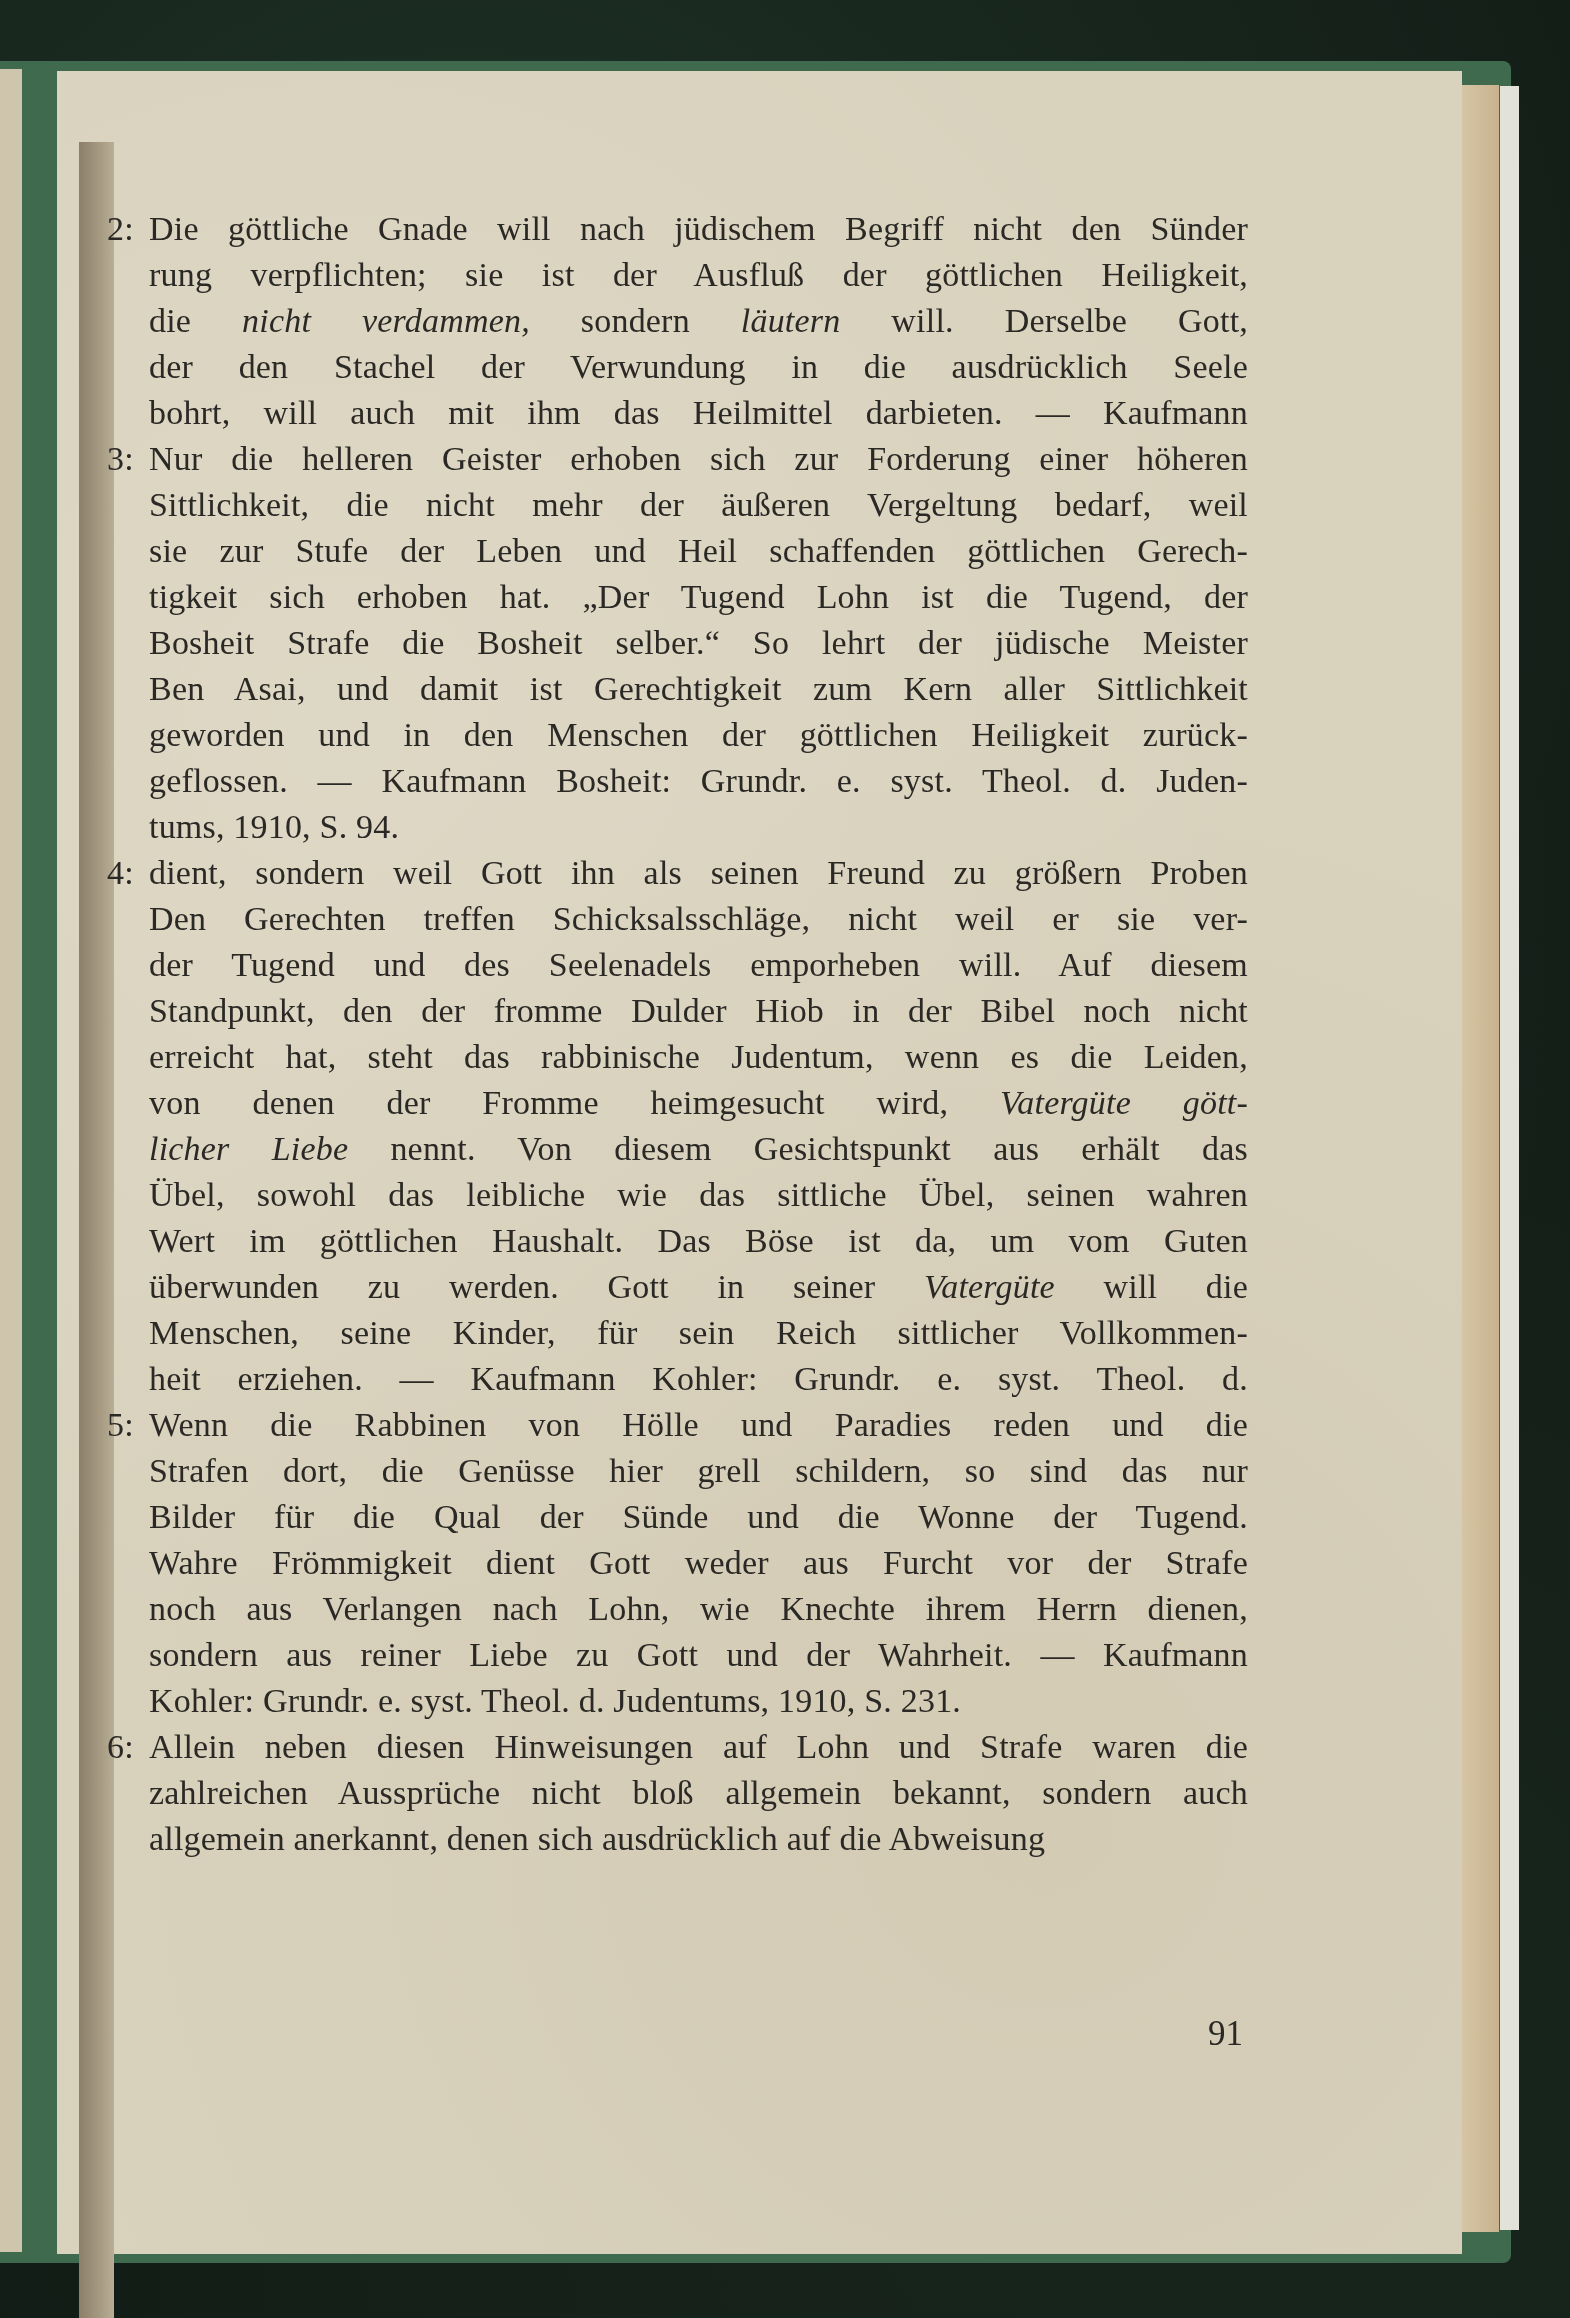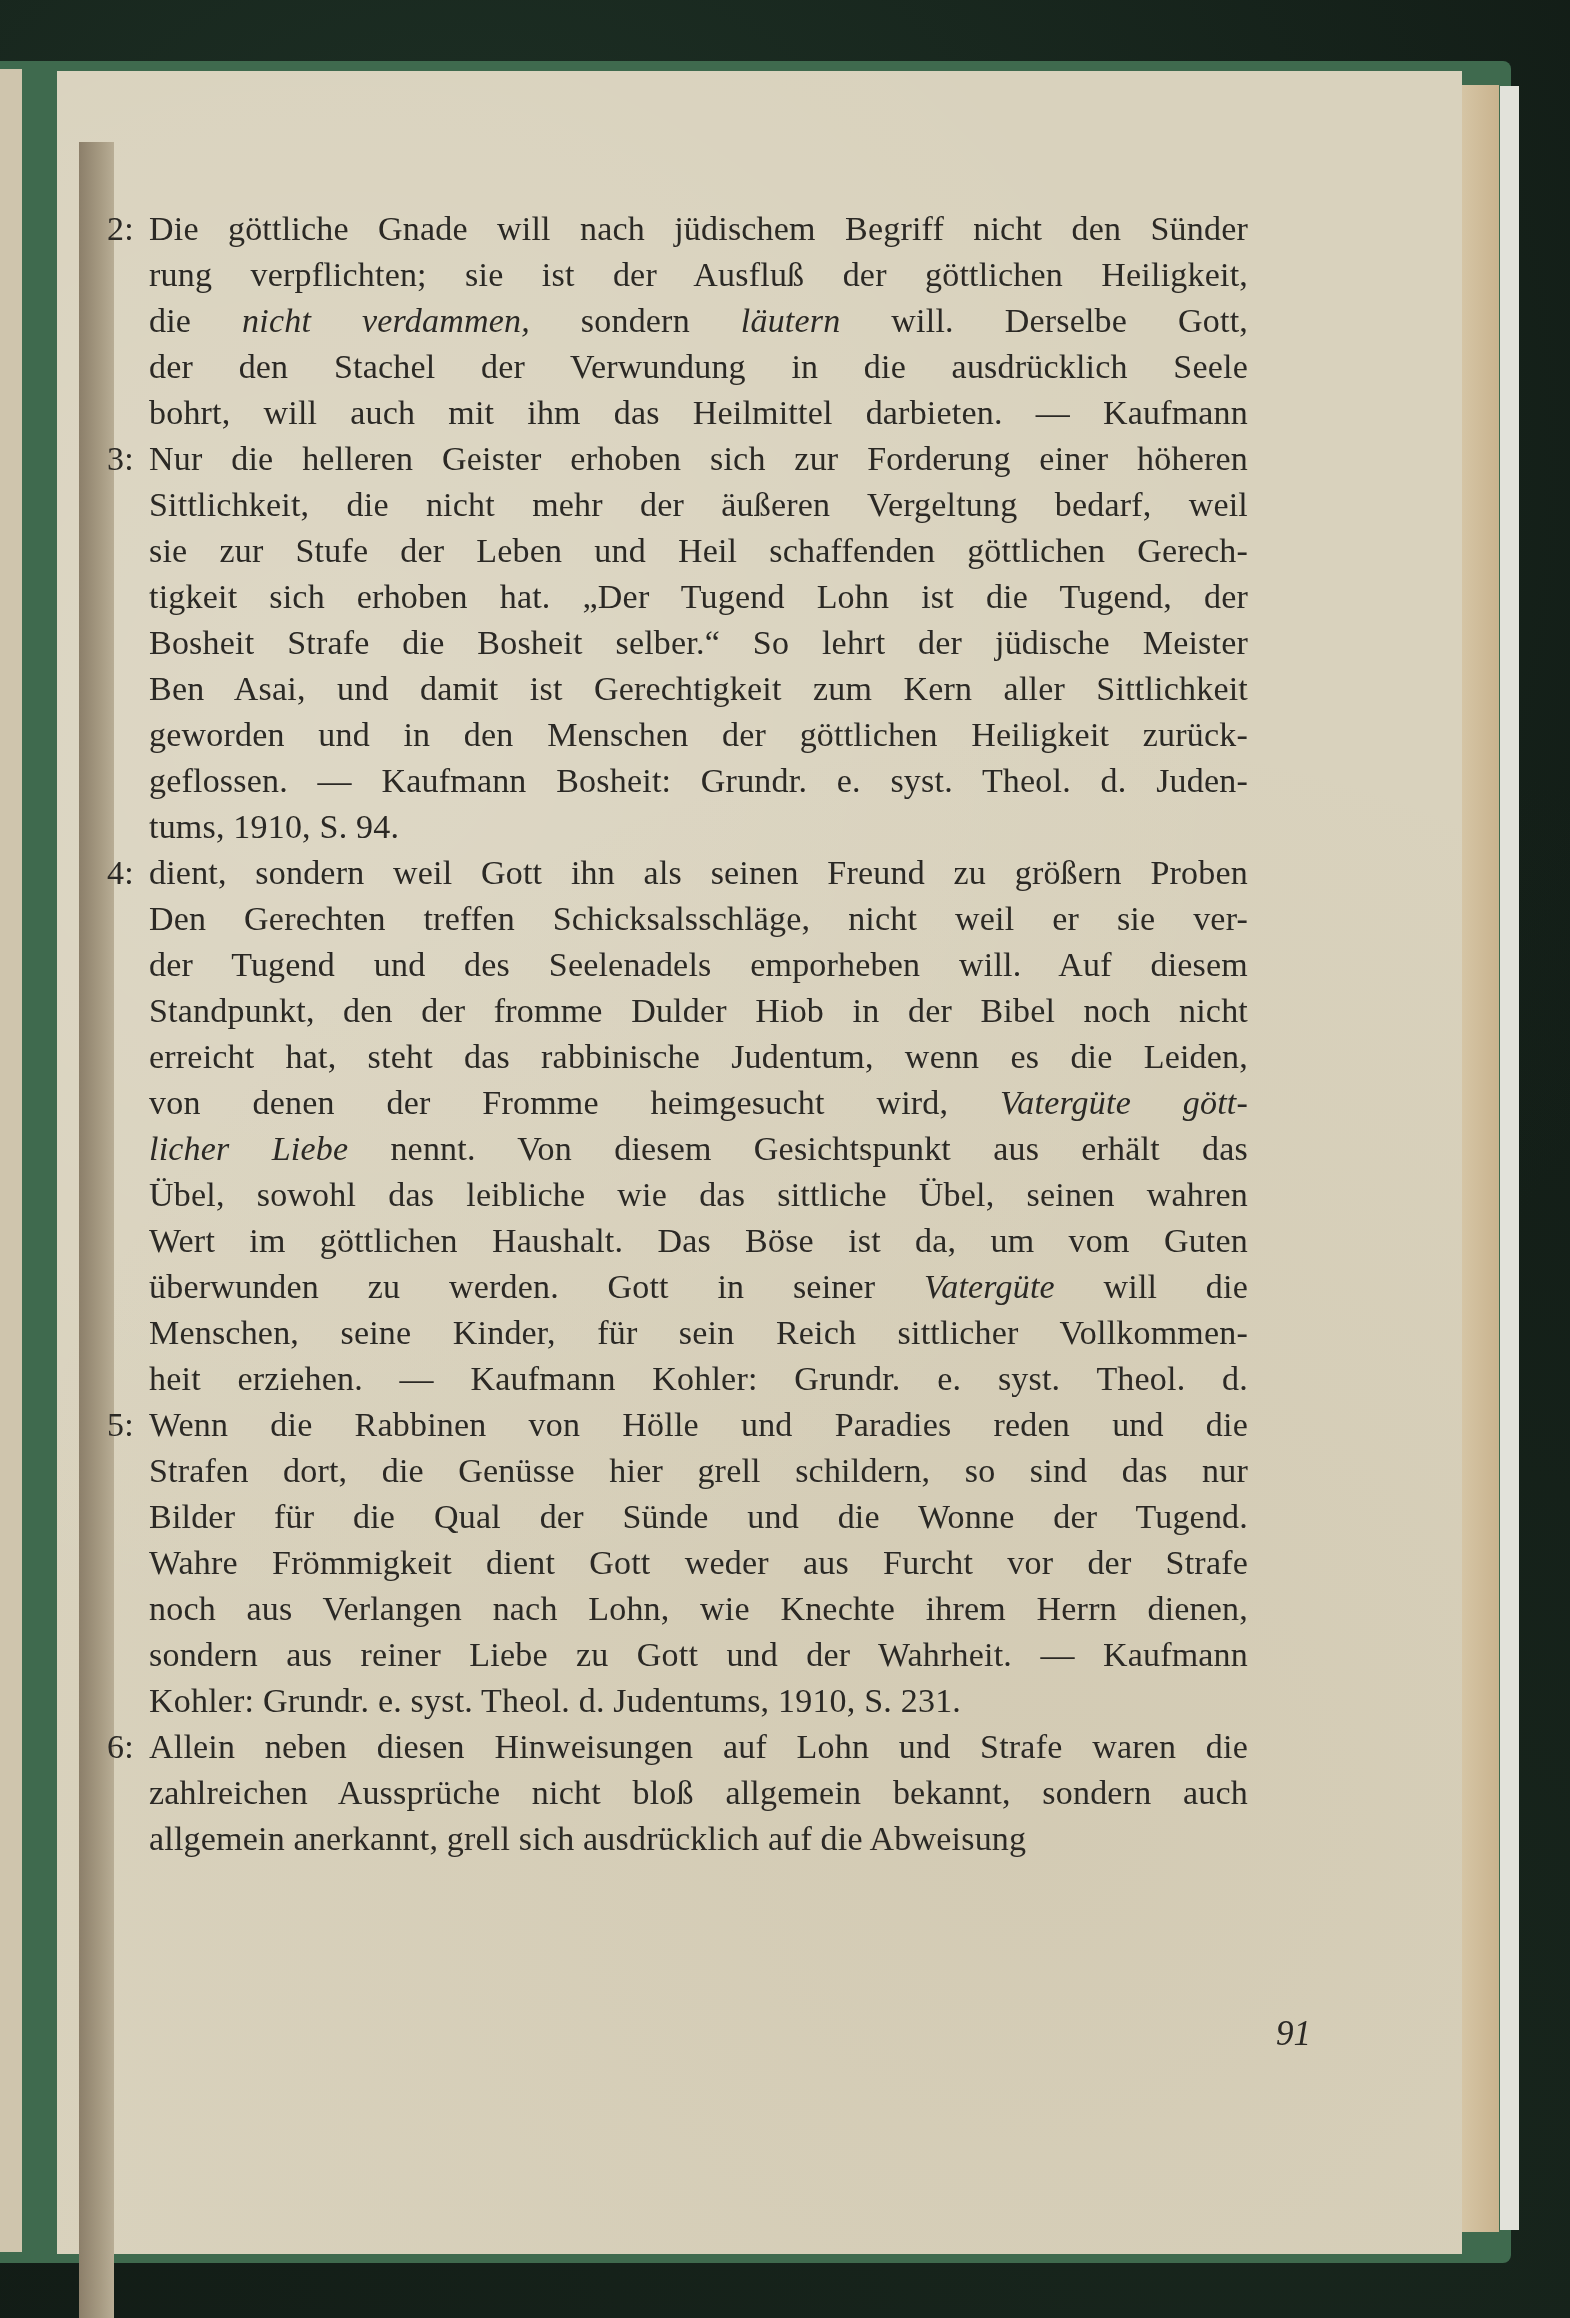--- a/index.html
+++ b/index.html
@@ -50,22 +50,22 @@
     letter-spacing: 0.2px;
   }
   .note { position: relative; padding-left: 0; }
   .note-num {
     position: absolute; left: -42px; top: 0;
   }
   .line { display: block; text-align: justify; text-align-last: justify; white-space: nowrap; height: 46px; }
   .line.last { text-align-last: left; }
   .it { font-style: italic; }
   .page-number {
-    position: absolute; left: 1276px; top: 2014px;
-    font-family: "Liberation Serif", serif; font-size: 35px; color: #2b2925; font-style: italic;
+    position: absolute; left: 1208px; top: 2014px;
+    font-family: "Liberation Serif", serif; font-size: 35px; color: #2b2925;
   }
 </style>
 </head>
 <body>
 
 <div class="cloth"></div>
 <div class="cover-edge"></div>
 <div class="left-page-strip"></div>
 <div class="page-edge-tan"></div>
 <div class="page-edge-white"></div>
@@ -117,18 +117,18 @@
       <span class="line"><span>Bilder für die Qual der Sünde und die Wonne der Tugend.</span></span>
       <span class="line"><span>Wahre Frömmigkeit dient Gott weder aus Furcht vor der Strafe</span></span>
       <span class="line"><span>noch aus Verlangen nach Lohn, wie Knechte ihrem Herrn dienen,</span></span>
       <span class="line"><span>sondern aus reiner Liebe zu Gott und der Wahrheit. — Kaufmann</span></span>
       <span class="line last"><span>Kohler: Grundr. e. syst. Theol. d. Judentums, 1910, S. 231.</span></span>
     </div>
     <div class="note">
       <span class="note-num">6:</span>
       <span class="line"><span>Allein neben diesen Hinweisungen auf Lohn und Strafe waren die</span></span>
       <span class="line"><span>zahlreichen Aussprüche nicht bloß allgemein bekannt, sondern auch</span></span>
-      <span class="line last"><span>allgemein anerkannt, grell sich ausdrücklich auf die Abweisung</span></span>
+      <span class="line last"><span>allgemein anerkannt, denen sich ausdrücklich auf die Abweisung</span></span>
     </div>
   </div>
 
 <div class="page-number">91</div>
 
 
 </body></html>

